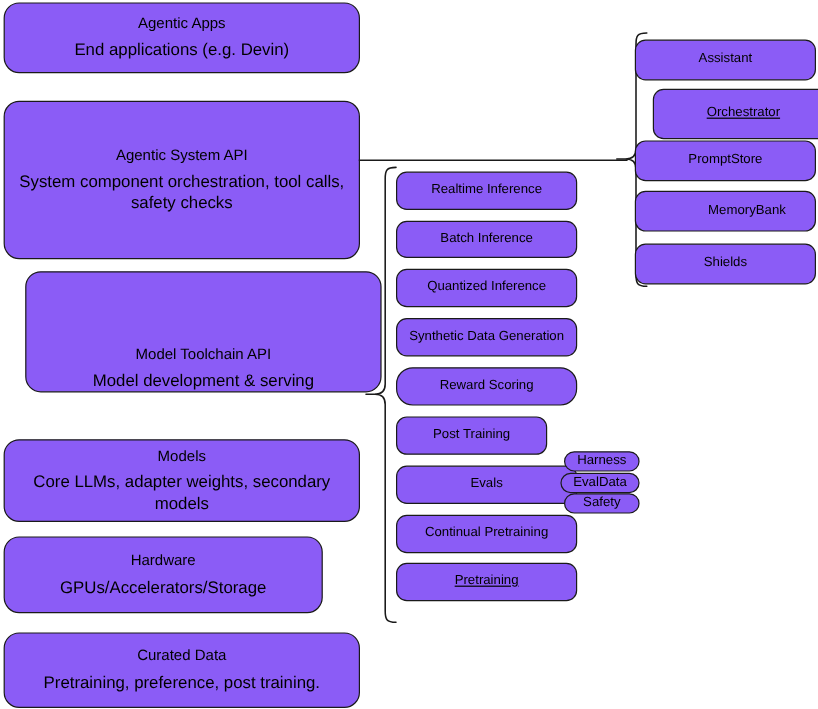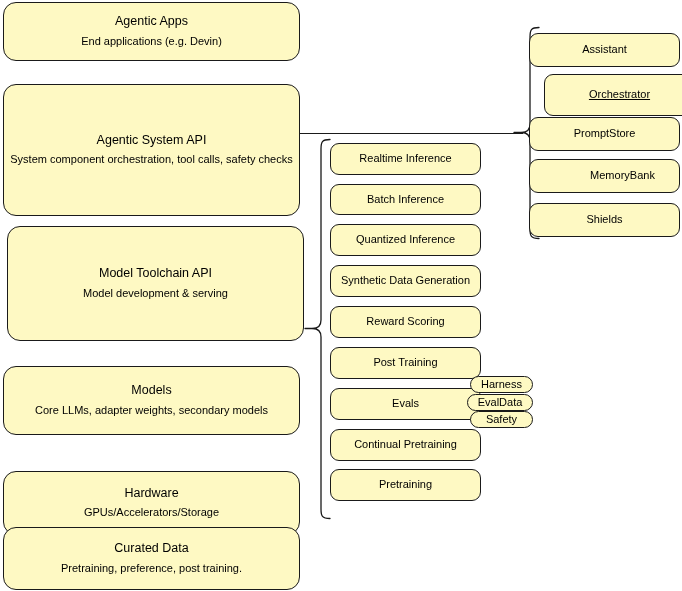--- a/index.html
+++ b/index.html
@@ -15,37 +15,37 @@
     position: relative;
     width: 682px;
     height: 591px;
     background: #ffffff;
     overflow: hidden;
   }
   .node {
     position: absolute;
     box-sizing: border-box;
     border: 1.3px solid #1a1a1a;
-    background: #fef9c3;
+    background: #8b5cf6;
     display: flex;
     flex-direction: column;
     align-items: center;
     justify-content: center;
     text-align: center;
     line-height: 1.25;
   }
   .layer {
     border-radius: 13px;
   }
   .layer .title {
     font-size: 12.5px;
     color: #000000;
   }
   .layer .subtitle {
-    font-size: 11px;
+    font-size: 14px;
     color: #000000;
     margin-top: 5px;
   }
   .cap {
     border-radius: 9px;
     font-size: 11px;
   }
   .pill {
     border-radius: 999px;
     font-size: 11px;
@@ -70,31 +70,31 @@
   <div class="node layer" style="left:3px; top:2px; width:297px; height:59px;">
     <div class="title">Agentic Apps</div>
     <div class="subtitle">End applications (e.g. Devin)</div>
   </div>
 
   <div class="node layer" style="left:3px; top:84px; width:297px; height:132px;">
     <div class="title">Agentic System API</div>
     <div class="subtitle">System component orchestration, tool calls, safety checks</div>
   </div>
 
-  <div class="node layer" style="left:7px; top:226px; width:297px; height:115px;">
+  <div class="node layer" style="left:21px; top:226px; width:297px; height:101px;justify-content:flex-end;">
     <div class="title">Model Toolchain API</div>
     <div class="subtitle">Model development &amp; serving</div>
   </div>
 
   <div class="node layer" style="left:3px; top:366px; width:297px; height:69px;justify-content:center;">
     <div class="title">Models</div>
     <div class="subtitle">Core LLMs, adapter weights, secondary models</div>
   </div>
 
-  <div class="node layer" style="left:3px; top:447px; width:297px; height:64px;margin-top:24px;">
+  <div class="node layer" style="left:3px; top:447px; width:266px; height:64px;">
     <div class="title">Hardware</div>
     <div class="subtitle">GPUs/Accelerators/Storage</div>
   </div>
 
   <div class="node layer" style="left:3px; top:527px; width:297px; height:63px;">
     <div class="title">Curated Data</div>
     <div class="subtitle">Pretraining, preference, post training.</div>
   </div>
 
   <div class="connector" style="left:299px; top:126px; width:226px; height:16px;">
@@ -118,33 +118,33 @@
   </div>
   <div class="node cap" style="left:330px; top:184px; width:151px; height:31px;">
     <span>Batch Inference</span>
   </div>
   <div class="node cap" style="left:330px; top:224px; width:151px; height:32px;">
     <span>Quantized Inference</span>
   </div>
   <div class="node cap" style="left:330px; top:265px; width:151px; height:32px;">
     <span>Synthetic Data Generation</span>
   </div>
-  <div class="node cap" style="left:330px; top:306px; width:151px; height:32px;">
+  <div class="node cap" style="left:330px; top:306px; width:151px; height:32px;border-radius:14px;">
     <span>Reward Scoring</span>
   </div>
-  <div class="node cap" style="left:330px; top:347px; width:151px; height:32px;">
+  <div class="node cap" style="left:330px; top:347px; width:126px; height:32px;">
     <span>Post Training</span>
   </div>
   <div class="node cap" style="left:330px; top:388px; width:151px; height:32px;">
     <span>Evals</span>
   </div>
   <div class="node cap" style="left:330px; top:429px; width:151px; height:32px;">
     <span>Continual Pretraining</span>
   </div>
-  <div class="node cap" style="left:330px; top:469px; width:151px; height:32px;">
+  <div class="node cap" style="left:330px; top:469px; width:151px; height:32px;text-decoration:underline;">
     <span>Pretraining</span>
   </div>
 
   <div class="node pill" style="left:470px; top:376px; width:63px; height:17px;">
     <span>Harness</span>
   </div>
   <div class="node pill" style="left:467px; top:394px; width:66px; height:17px;">
     <span>EvalData</span>
   </div>
   <div class="node pill" style="left:470px; top:411px; width:63px; height:17px;">

